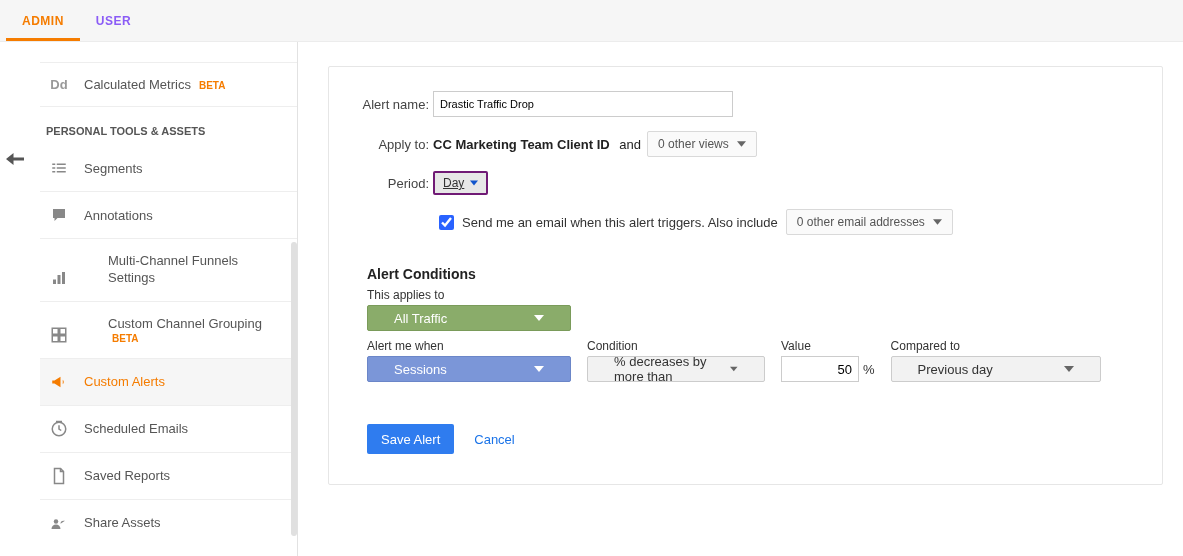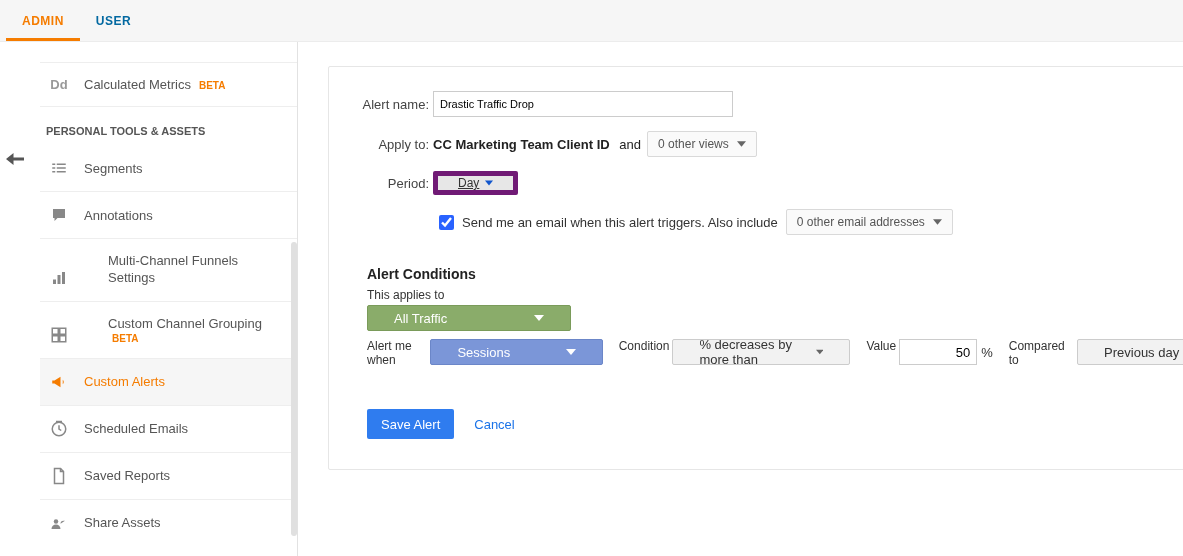--- a/index.html
+++ b/index.html
@@ -1,18 +1,18 @@
 <!DOCTYPE html>
 <html><head>
 <meta charset="utf-8">
 <style>
   * { box-sizing: border-box; margin: 0; padding: 0; }
   body { font-family: Arial, Helvetica, sans-serif; font-size: 13px; color: #333; background: #fff; width: 1183px; height: 556px; overflow: hidden; }
   .topbar { height: 42px; background: #f6f6f6; display: flex; align-items: center; padding: 0 6px; border-bottom: 1px solid #ececec; }
-  .toptab { padding: 12px 16px; font-size: 12px; font-weight: bold; letter-spacing: 0.5px; cursor: pointer; color: #0369a1; }
+  .toptab { padding: 12px 16px; font-size: 12px; font-weight: bold; letter-spacing: 0.5px; cursor: pointer; color: #8b5cf6; }
   .toptab.active { color: #f57c00; position: relative; }
   .toptab.active::after { content: ""; position: absolute; left: 0; right: 0; bottom: -1px; height: 3px; background: #f57c00; }
   .main { display: flex; height: calc(100% - 42px); }
   .backcol { width: 30px; display: flex; align-items: flex-start; justify-content: center; padding-top: 106px; flex-shrink:0; }
   .back-icon { width: 22px; height: 22px; display: flex; align-items: center; justify-content: center; color: #555; cursor: pointer; }
   .back-icon svg { width: 18px; height: 12px; }
   .sidebar { width: 258px; flex-shrink:0; border-right: 1px solid #e2e2e2; margin-left: 10px; padding-top: 20px; height: 100%; overflow: hidden; position: relative; }
   .sidebar::after { content:""; position:absolute; top:200px; bottom:20px; right:0; width:6px; background:#e0e0e0; border-radius:3px;}
   .sidebar-item { display: flex; align-items: center; padding: 14px 14px 14px 6px; border-bottom: 1px solid #eee; cursor: pointer; font-size: 13px; color: #555; gap: 12px; }
   .sidebar-item.active { color: #f57c00; background:#f6f6f6;}
@@ -25,28 +25,28 @@
   .content { flex: 1; padding: 24px 20px 0 30px; }
   .panel { border: 1px solid #e6e6e6; border-radius: 2px; padding: 24px 24px 30px 24px; background: #fff; }
   .form-row { display: flex; align-items: center; margin-bottom: 14px; font-size: 13px; }
   .form-label { width: 76px; text-align: right; margin-right: 4px; color: #444; }
   .text-input { height: 26px; border: 1px solid #ccc; padding: 0 6px; font-size: 11px; }
   .text-input.alertname { width: 300px; }
   .apply-text { color:#222; }
   .apply-text b { font-weight: bold; }
   .light-dd { display:inline-flex; align-items:center; border:1px solid #d9d9d9; background:#fafafa; height:26px; padding:0 10px; border-radius:2px; cursor:pointer; gap:8px; color:#555; font-size:12px;}
   .light-dd svg { width:9px; height:6px; }
-  .period-dd { display:inline-flex; align-items:center; border:5px solid #701a75; background:#e7e7e7; height:24px; padding:0 20px; border-radius:2px; cursor:pointer; gap:6px; font-size:12px;text-decoration:underline;}
+  .period-dd { display:inline-flex; align-items:center; border:2px solid #701a75; background:#e7e7e7; height:24px; padding:0 8px; border-radius:2px; cursor:pointer; gap:6px; font-size:12px;text-decoration:underline;}
   .period-dd svg { width:8px; height:6px; fill:#1155cc;}
   .chk-row { margin-left: 86px; display:flex; align-items:center; gap:8px; font-size:13px; color:#333; margin-top: 14px; margin-bottom: 31px;}
   .chk-row input { width:15px; height:15px; accent-color:#2962ff;}
   .conditions-hdr { font-weight:bold; font-size:14px; color:#222; margin: 10px 0 6px 14px;}
   .cond-label { font-size:12px; color:#333; margin:0 0 3px 14px;}
   .cond-row2 { display:flex; align-items:flex-start; gap:16px; margin-left:14px;}
-  .cond-col { display:flex; flex-direction:row; gap:3px;}
+  .cond-col { display:flex; flex-direction:column; gap:3px;}
   .col-label { font-size:12px; color:#333;}
   .green-dd, .blue-dd, .gray-dd { height:26px; display:flex; align-items:center; justify-content:space-between; padding:0 26px; border-radius:2px; cursor:pointer; font-size:13px;}
   .green-dd { width:204px; background:#8aac6a; color:#fff; border:1px solid #7a9b5a; margin-left:14px; margin-bottom:8px;}
   .blue-dd { width:204px; background:#7b96d8; color:#fff; border:1px solid #6b86c8;}
   .gray-dd { width:178px; background:#f2f2f2; border:1px solid #ccc; color:#333;}
   .cond-dd-wide { width:210px;}
   .dd-caret { width:10px; height:6px; }
   .dd-caret.white path { fill:#fff;}
   .dd-caret.dark path { fill:#666;}
   .value-input { width:78px; height:26px; border:1px solid #ccc; text-align:right; padding:0 6px; font-size:13px;}

